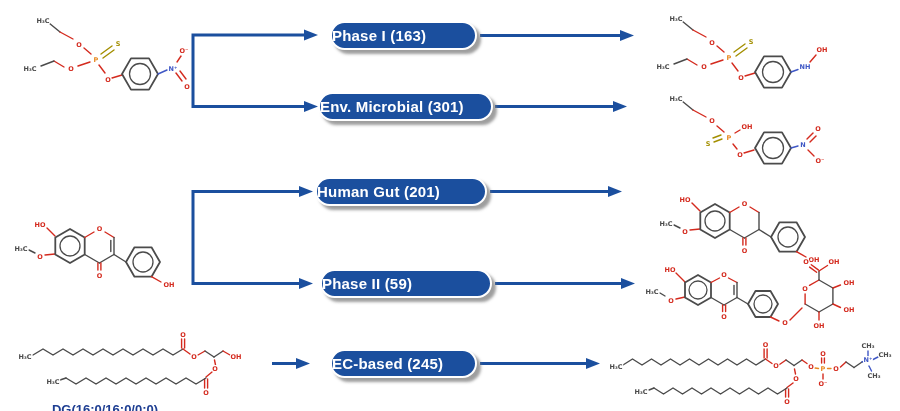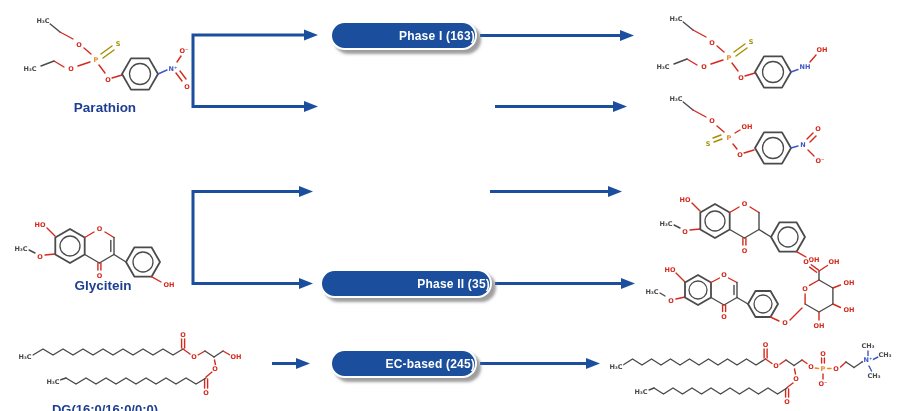--- a/index.html
+++ b/index.html
@@ -16,22 +16,22 @@
   .b-p{stroke:var(--phosphorus-orange);}
   .mol text{font:700 6.5px "DejaVu Sans",sans-serif;text-anchor:middle;dominant-baseline:central;
             paint-order:stroke;stroke:#ffffff;stroke-width:2.2px;stroke-linejoin:round;}
   .at-c{fill:var(--bond-gray);}
   .at-o{fill:var(--oxygen-red);}
   .at-p{fill:var(--phosphorus-orange);}
   .at-s{fill:var(--sulfur-olive);}
   .at-n{fill:var(--nitrogen-blue);}
   .pill{position:absolute;height:29px;background:var(--pill-blue);border:2px solid #ffffff;
         border-radius:16px;box-shadow:4px 4px 3px rgba(125,125,125,0.75);
-        display:flex;align-items:center;justify-content:flex-end;box-sizing:border-box;
-        color:#ffffff;font-size:12px;font-weight:600;letter-spacing:0.2px;cursor:pointer;}
+        display:flex;align-items:center;justify-content:flex-start;box-sizing:border-box;
+        color:#ffffff;font-size:15px;font-weight:600;letter-spacing:0.2px;cursor:pointer;}
   .compound-label{position:absolute;color:var(--label-navy);font-weight:700;font-size:13.5px;
                   text-align:center;}
   #arrows{position:absolute;left:0;top:0;pointer-events:none;}
   #arrows .shaft{stroke:var(--arrow-blue);stroke-width:3;fill:none;stroke-linejoin:miter;}
   #arrows .head{fill:var(--arrow-blue);stroke:none;}
 </style>
 </head>
 <body>
 
 <div id="canvas">
@@ -69,29 +69,33 @@
     </g>
     <g>
       <line class="shaft" x1="480" y1="363.5" x2="586" y2="363.5"></line>
       <polygon class="head" points="586,358 600,363.5 586,369"></polygon>
     </g>
   </svg>
 
   <div class="pill" style="left:330px;top:21px;width:147px;">
     <span>Phase I (163)</span>
   </div>
+  <div class="pill" style="left:318px;top:92px;width:175px;">
+    <span>Env. Microbial (301)</span>
+  </div>
+  <div class="pill" style="left:315px;top:177px;width:172px;">
+    <span>Human Gut (201)</span>
+  </div>
   <div class="pill" style="left:320px;top:269px;width:172px;">
-    <span>Phase II (35)</span>
+    <span>Phase II (59)</span>
   </div>
   <div class="pill" style="left:330px;top:349px;width:147px;">
     <span>EC-based (245)</span>
   </div>
 
-  <div class="compound-label" style="left:35px;top:100px;width:140px;">Parathion</div>
-  <div class="compound-label" style="left:43px;top:278px;width:120px;">Glycitein</div>
   <div class="compound-label" style="left:40px;top:402px;width:130px;font-size:13px;">DG(16:0/16:0/0:0)</div>
 
   <svg class="mol" style="left:16px;top:6px;" width="180" height="96" viewBox="0 0 180 96">
     <g>
       <line class="b-c" x1="33" y1="17" x2="44" y2="26"></line>
       <line class="b-o" x1="44" y1="26" x2="57" y2="33"></line>
       <line class="b-o" x1="68" y1="42" x2="75" y2="48"></line>
       <line class="b-s" x1="85" y1="48" x2="96" y2="40"></line>
       <line class="b-s" x1="87" y1="52" x2="98" y2="44"></line>
       <line class="b-o" x1="74" y1="56" x2="62" y2="60"></line>

